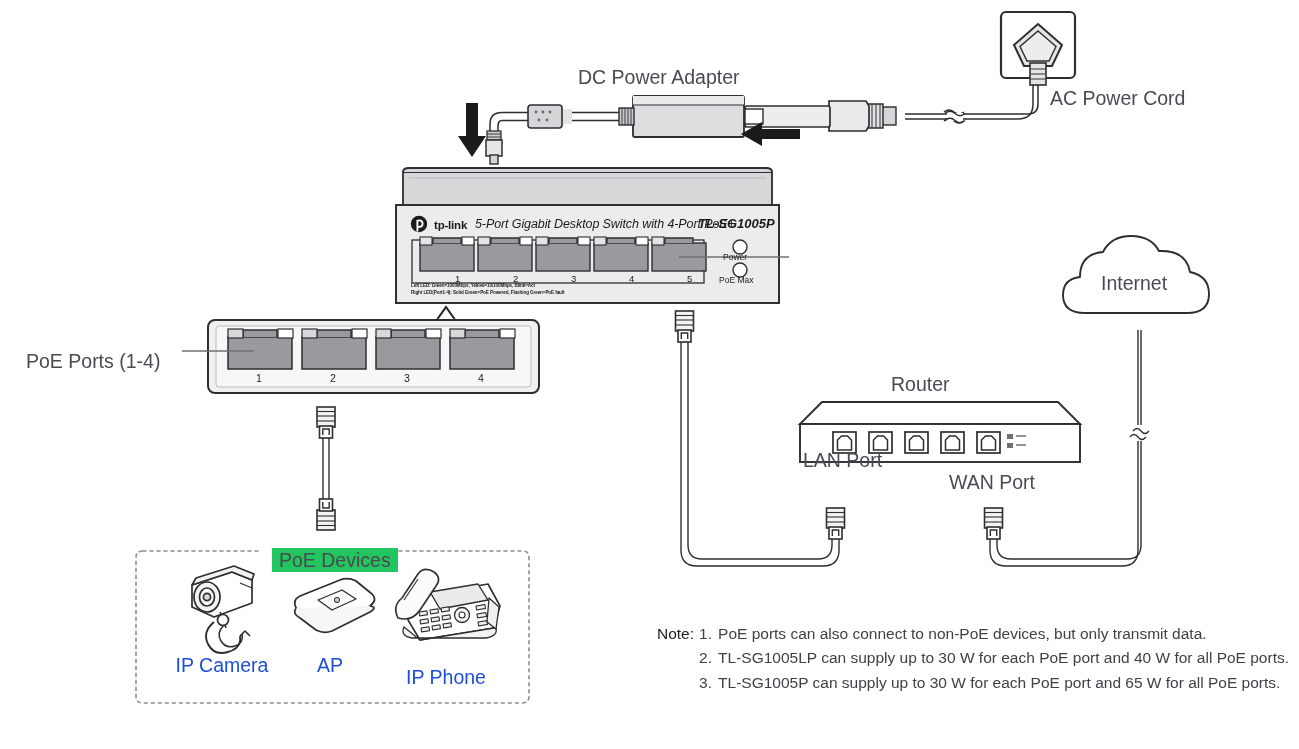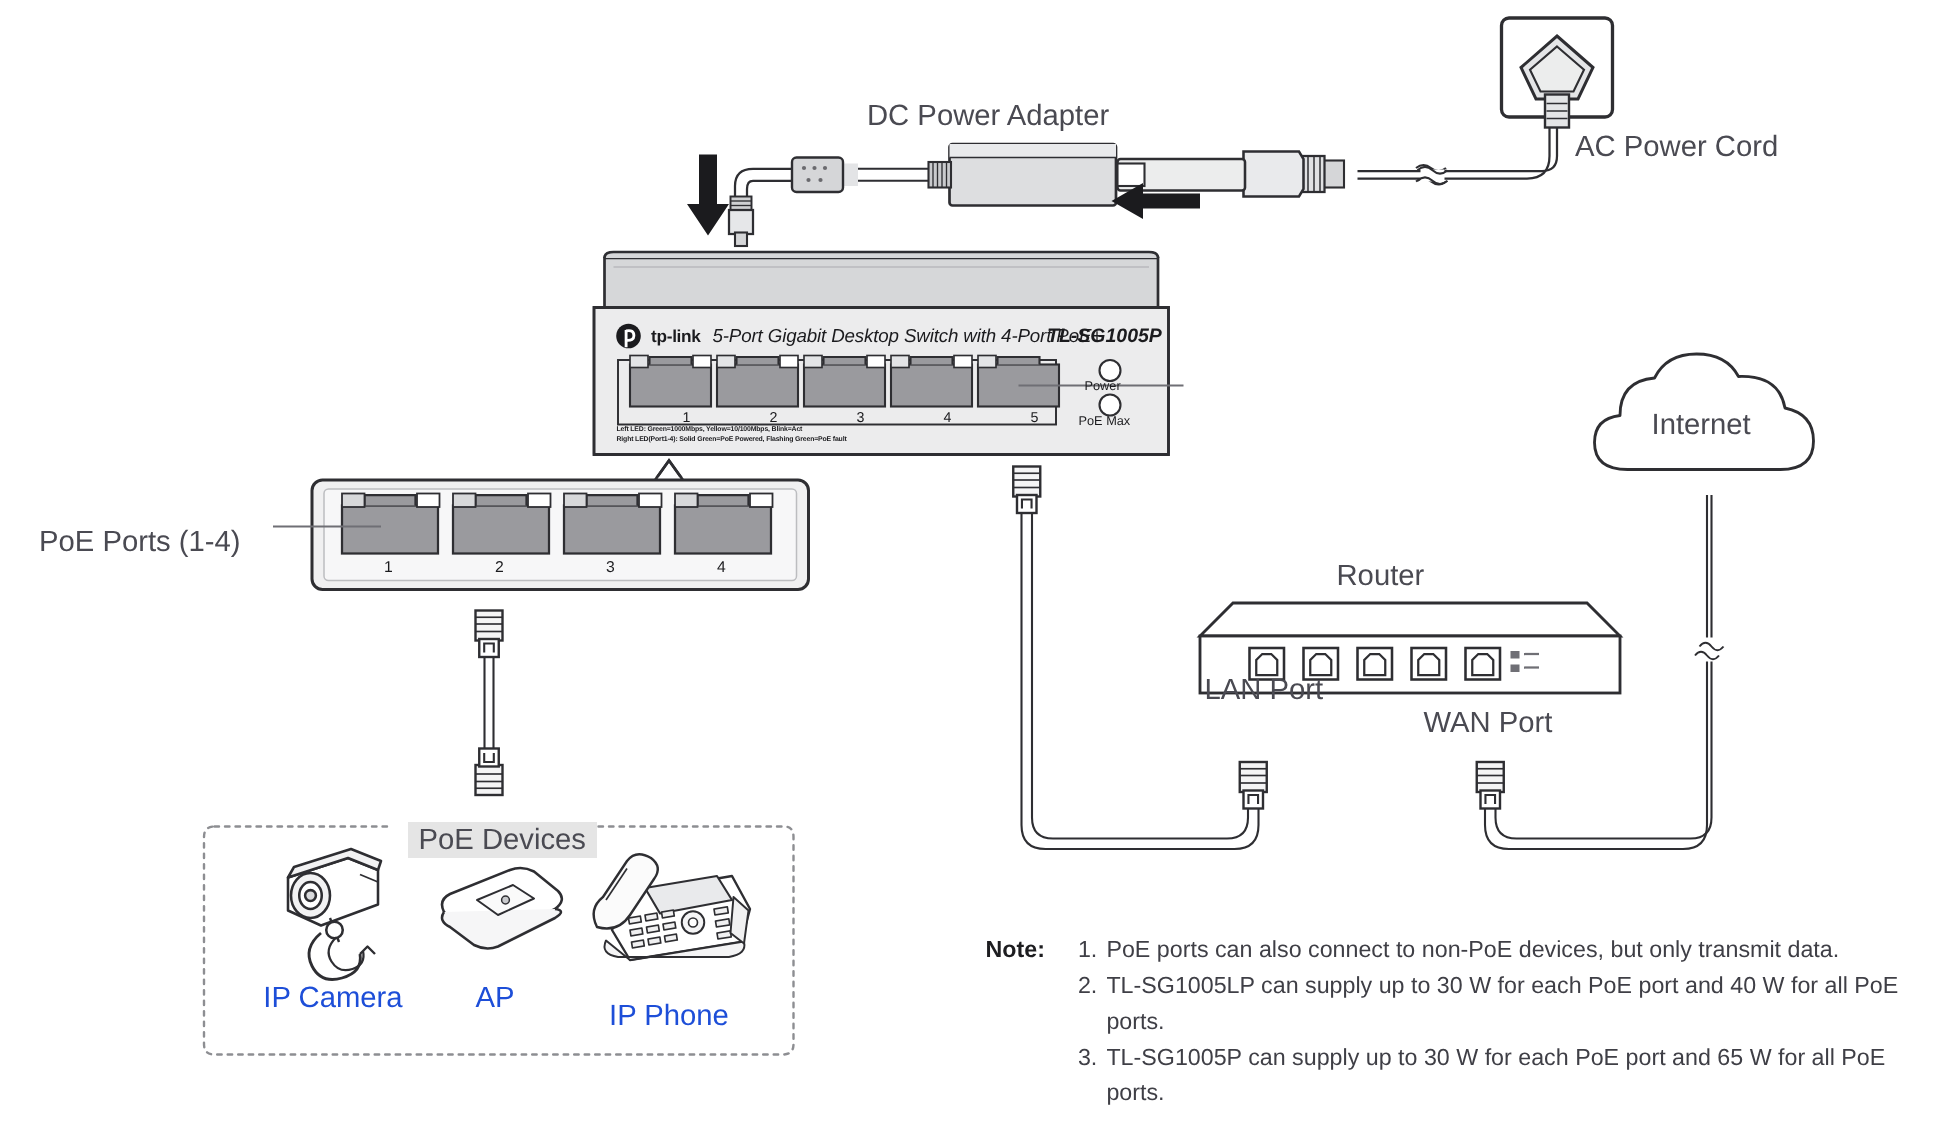--- a/index.html
+++ b/index.html
@@ -17,21 +17,21 @@
     color:#4a4a52;
     white-space:nowrap;
     line-height:1.25;
   }
   .lbl-lg{font-size:19.5px;}
   .note-block{
     position:absolute;left:657px;top:622px;width:640px;
     font-size:15.5px;color:#3f3f46;line-height:1.5;
   }
   .note-row{display:flex;align-items:flex-start;}
-  .note-word{font-weight:bold;color:#1d1d20;margin-right:22px;font-size:15.5px;}
+  .note-word{font-weight:normal;color:#1d1d20;margin-right:5px;font-size:15.5px;}
   .note-ol{margin:0;padding:0;list-style:none;}
   .note-li{display:flex;align-items:flex-start;margin-bottom:1px;}
   .note-num{width:19px;flex:0 0 19px;text-align:left;}
   .note-txt{flex:1;}
   .dev-cap{position:absolute;font-size:19.5px;color:#1d4ed8;text-align:center;}
 </style>
 </head>
 <body>
 
 <div class="stage">
@@ -388,21 +388,21 @@
 <div class="lbl lbl-lg" style="left:26px;top:349px;">PoE Ports (1-4)</div>
 
 <div class="lbl lbl-lg" style="left:1101px;top:271px;">Internet</div>
 
 <div class="lbl lbl-lg" style="left:891px;top:372px;">Router</div>
 
 <div class="lbl lbl-lg" style="left:803px;top:448px;">LAN Port</div>
 
 <div class="lbl lbl-lg" style="left:949px;top:470px;">WAN Port</div>
 
-<div class="lbl lbl-lg" style="left:272px;top:548px;background:#e5e5e5;padding:0 7px;">PoE Devices</div>
+<div class="lbl lbl-lg" style="left:272px;top:548px;background:#22c55e;padding:0 7px;">PoE Devices</div>
 
 <div class="lbl" style="left:434px;top:218px;font-size:11.5px;font-weight:bold;color:#1b1b1e;letter-spacing:-0.2px;">tp-link</div>
 
 <div class="lbl" style="left:475px;top:217px;font-size:12.5px;color:#1b1b1e;letter-spacing:-0.1px;font-style:italic;">5-Port Gigabit Desktop Switch with 4-Port PoE+</div>
 
 <div class="lbl" style="left:698px;top:216px;font-size:13px;font-weight:bold;font-style:italic;color:#1b1b1e;">TL-SG1005P</div>
 
 <div class="lbl" style="left:455px;top:273px;font-size:9.5px;color:#1b1b1e;">1</div>
 <div class="lbl" style="left:513px;top:273px;font-size:9.5px;color:#1b1b1e;">2</div>
 <div class="lbl" style="left:571px;top:273px;font-size:9.5px;color:#1b1b1e;">3</div>

